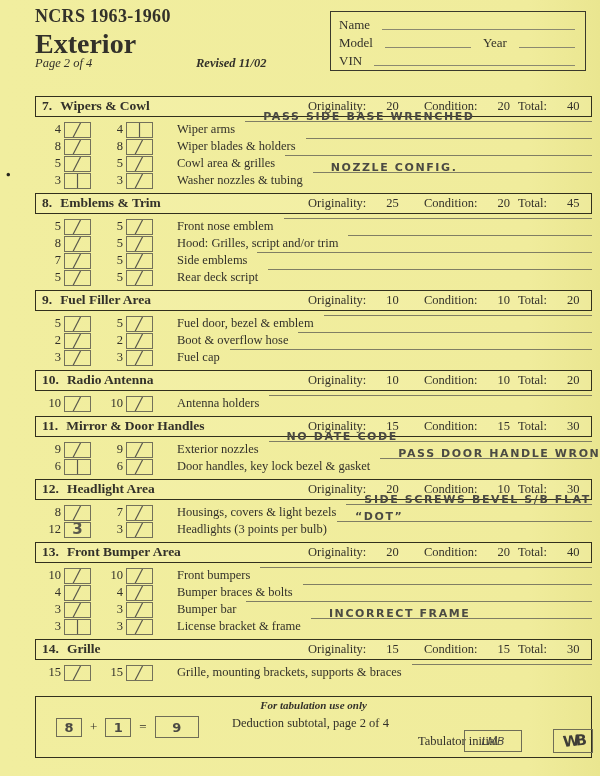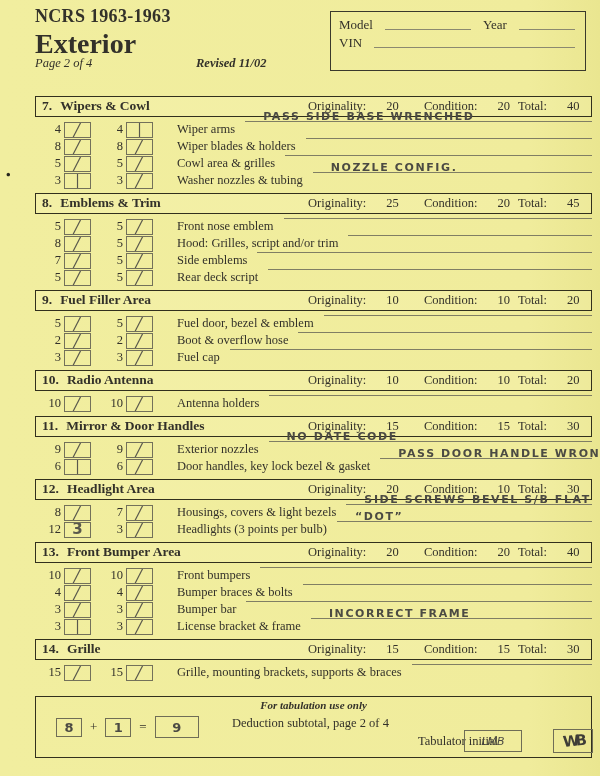--- a/index.html
+++ b/index.html
@@ -86,26 +86,30 @@
   .init1 { font-family:"DejaVu Sans", sans-serif; font-style:italic; font-size:11px; color:#4b4a43; }
   .init2 { font-family:"DejaVu Sans", sans-serif; font-weight:bold; font-size:15px;
            letter-spacing:-4px; color:#3e3d37; transform:rotate(-6deg); }
 </style>
 </head>
 <body>
 
 <div class="page">
 
   <div class="topbar">
-    <div class="t1">NCRS 1963-1963</div>
+    <div class="t1">NCRS 1963-1960</div>
     <div class="t2">Exterior</div>
     <div class="t3">Page 2 of 4</div>
     <div class="t4">Revised 11/02</div>
 
     <div class="idbox">
+      <div class="id-row">
+        <span class="id-lbl">Name</span>
+        <span class="id-line"></span>
+      </div>
       <div class="id-row">
         <span class="id-lbl">Model</span>
         <span class="id-line short"></span>
         <span class="id-lbl year">Year</span>
         <span class="id-line"></span>
       </div>
       <div class="id-row">
         <span class="id-lbl">VIN</span>
         <span class="id-line"></span>
       </div>

